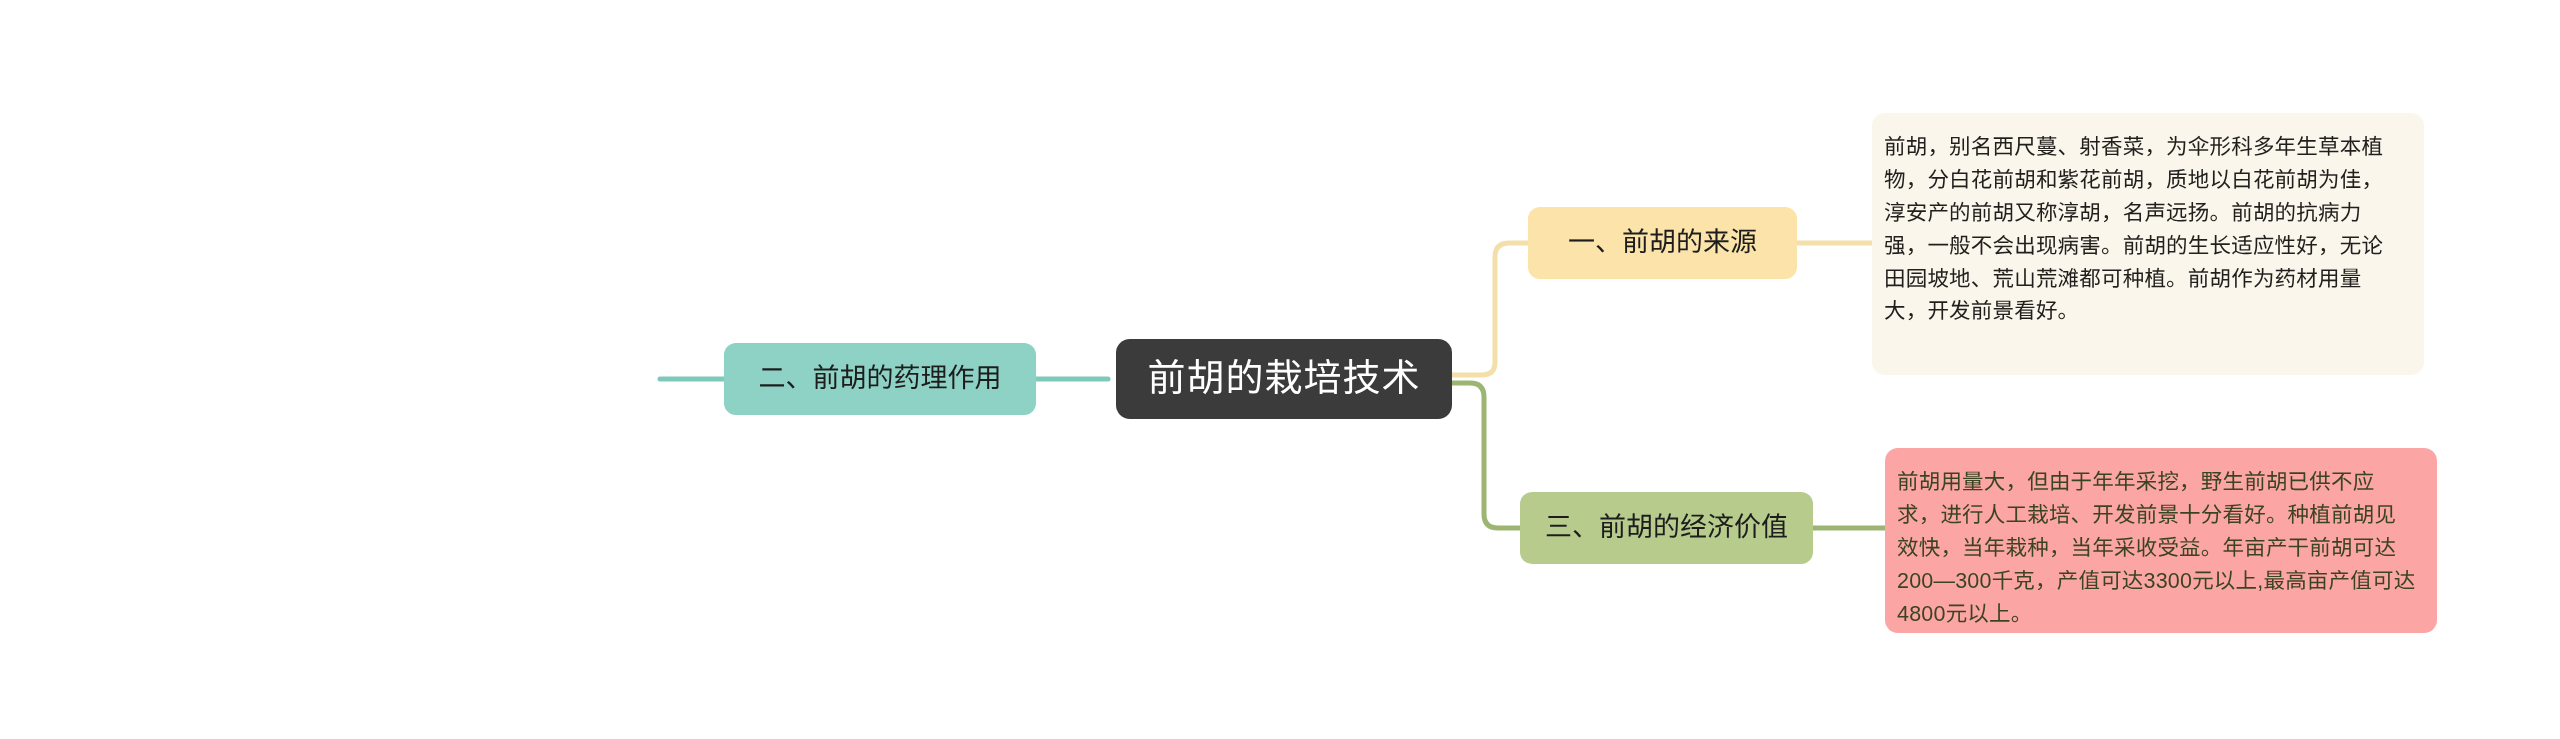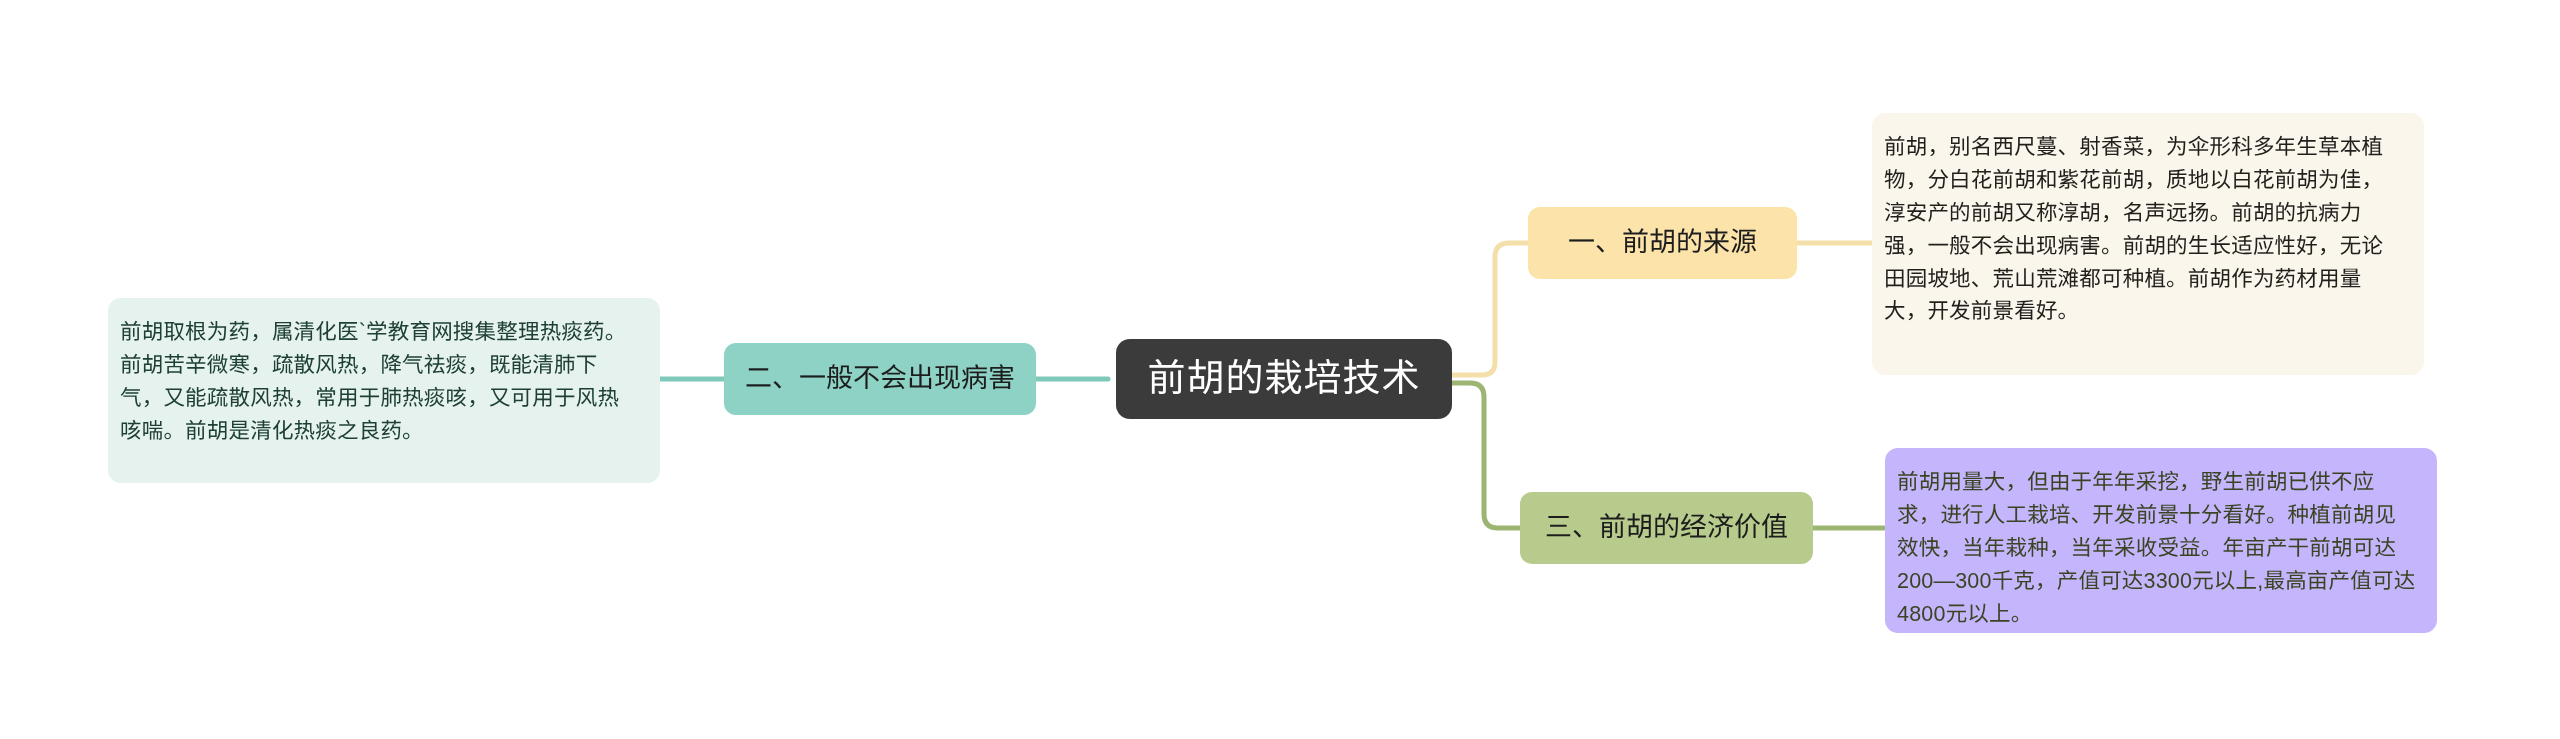--- a/index.html
+++ b/index.html
@@ -72,21 +72,21 @@
   }
   .leaf-cream {
     background: #faf6ec;
     color: #211f1c;
   }
   .leaf-mint {
     background: #e6f2ed;
     color: #1d4033;
   }
   .leaf-sage {
-    background: #c4b5fd;
+    background: #fca5a5;
     color: #3b4422;
   }
 </style>
 </head>
 <body>
 
 <div id="canvas">
 
   <svg id="wires" viewBox="0 0 2560 739" width="2560" height="739" xmlns="http://www.w3.org/2000/svg">
 
@@ -109,26 +109,23 @@
 
   <div class="node branch-node branch-amber" style="left:1528px; top:207px; width:269px; height:72px;">
     <span>一、前胡的来源</span>
   </div>
 
   <div class="node leaf-node leaf-cream" style="left:1872px; top:113px; width:552px; height:262px;">
     <span>前胡，别名西尺蔓、射香菜，为伞形科多年生草本植物，分白花前胡和紫花前胡，质地以白花前胡为佳，淳安产的前胡又称淳胡，名声远扬。前胡的抗病力强，一般不会出现病害。前胡的生长适应性好，无论田园坡地、荒山荒滩都可种植。前胡作为药材用量大，开发前景看好。</span>
   </div>
 
   <div class="node branch-node branch-teal" style="left:724px; top:343px; width:312px; height:72px;">
-    <span>二、一般不会出现病害</span>
+    <span>二、前胡的药理作用</span>
   </div>
 
-  <div class="node leaf-node leaf-mint" style="left:108px; top:298px; width:552px; height:185px;">
-    <span>前胡取根为药，属清化医`学教育网搜集整理热痰药。前胡苦辛微寒，疏散风热，降气祛痰，既能清肺下气，又能疏散风热，常用于肺热痰咳，又可用于风热咳喘。前胡是清化热痰之良药。</span>
-  </div>
 
   <div class="node branch-node branch-olive" style="left:1520px; top:492px; width:293px; height:72px;">
     <span>三、前胡的经济价值</span>
   </div>
 
   <div class="node leaf-node leaf-sage" style="left:1885px; top:448px; width:552px; height:185px;">
     <span>前胡用量大，但由于年年采挖，野生前胡已供不应求，进行人工栽培、开发前景十分看好。种植前胡见效快，当年栽种，当年采收受益。年亩产干前胡可达200—300千克，产值可达3300元以上,最高亩产值可达4800元以上。</span>
   </div>
 
 </div>

